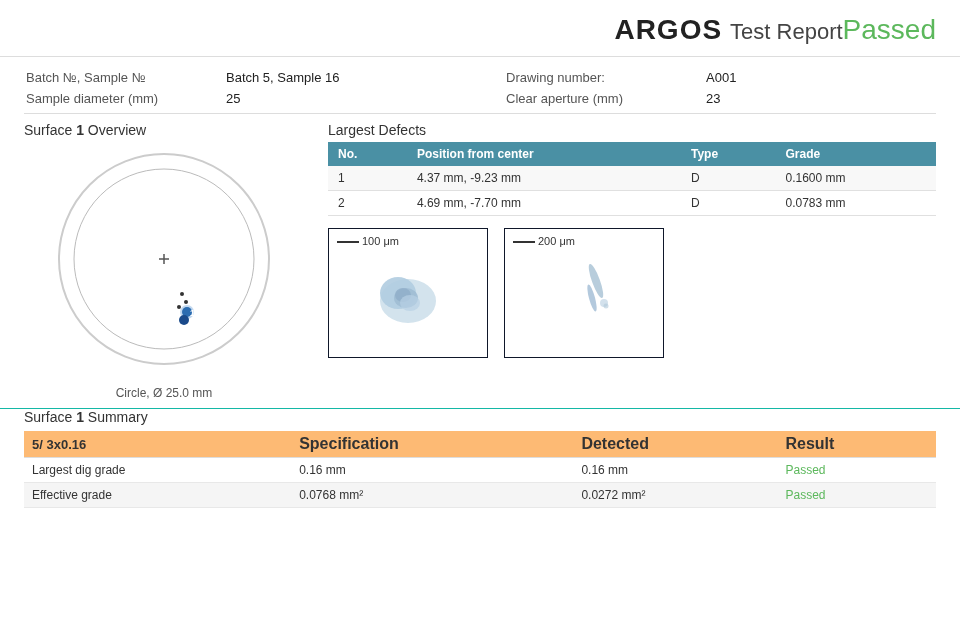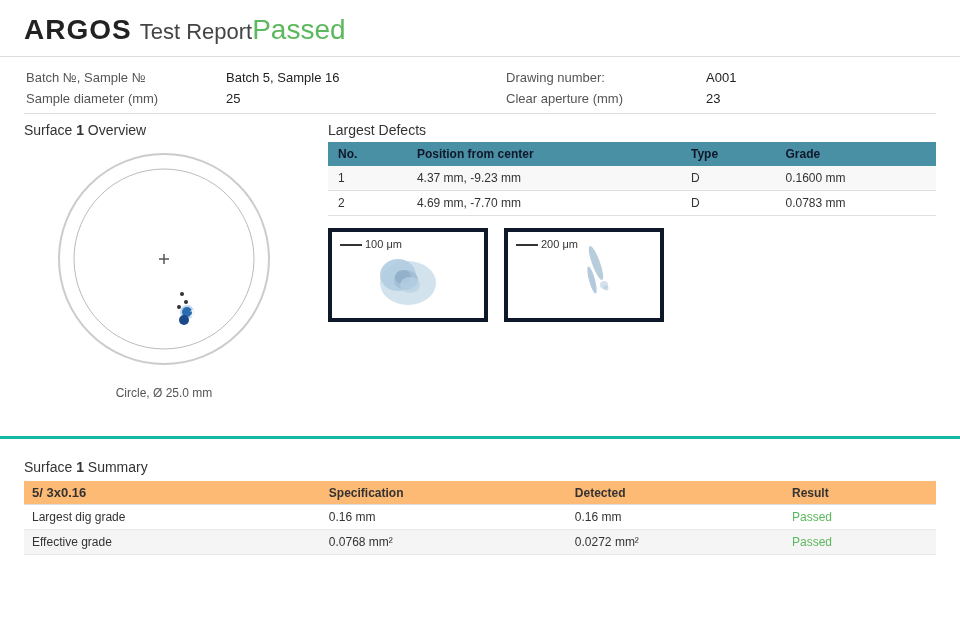--- a/index.html
+++ b/index.html
@@ -9,21 +9,21 @@
       color: #333;
       font-size: 13px;
       width: 960px;
       min-height: 641px;
       padding: 0;
     }
 
     
     .header {
       display: flex;
-      justify-content: flex-start;
+      justify-content: flex-end;
       align-items: center;
       padding: 14px 24px 10px 24px;
       border-bottom: 1px solid #ddd;
     }
     .header-title {
       display: flex;
       align-items: baseline;
       gap: 8px;
     }
     .brand-argos {
@@ -127,21 +127,21 @@
       color: #333;
       margin-bottom: 4px;
     }
     .defects-table {
       width: 100%;
       border-collapse: collapse;
       margin-bottom: 12px;
     }
     .defects-table thead tr {
       background: #4a90a4;
-      color: #0f172a;
+      color: #ffffff;
     }
     .defects-table thead td {
       padding: 5px 10px;
       font-weight: 600;
       font-size: 12px;
     }
     .defects-table tbody tr {
       border-bottom: 1px solid #e0e0e0;
     }
     .defects-table tbody tr:nth-child(odd) {
@@ -152,23 +152,23 @@
       font-size: 12px;
     }
 
     
     .defect-images {
       display: flex;
       gap: 16px;
       margin-top: 4px;
     }
     .defect-img-box {
-      border: 4px solid #0f172a;
+      border: 1px solid #0f172a;
       width: 160px;
-      height: 94px;
+      height: 130px;
       position: relative;
       background: #fff;
       display: flex;
       align-items: center;
       justify-content: center;
       overflow: hidden;
     }
     .defect-img-label {
       position: absolute;
       top: 6px;
@@ -180,43 +180,42 @@
       display: inline-block;
       width: 22px;
       height: 2px;
       background: #333;
       vertical-align: middle;
       margin-right: 3px;
     }
 
     
     .summary-section {
-      padding: 20px 24px 12px 24px;
-      border-top: 3px solid #14b8a6;
-      margin-top: 28px;
+      padding: 0 24px 12px 24px;
+      border-top: 1px solid #14b8a6;
     }
     .summary-title {
       font-size: 14px;
       font-weight: 400;
       margin-bottom: 6px;
     }
     .summary-title strong {
       font-weight: 700;
     }
     .summary-table {
       width: 100%;
       border-collapse: collapse;
     }
     .summary-table thead tr {
       background: #fdba74;
     }
     .summary-table thead td {
       padding: 4px 8px;
       font-weight: 700;
-      font-size: 12px;
+      font-size: 16px;
       border-bottom: 1px solid #ddd;
     }
     .summary-table tbody tr {
       border-bottom: 1px solid #e8e8e8;
     }
     .summary-table tbody tr:nth-child(even) {
       background: #f5f5f5;
     }
     .summary-table tbody td {
       padding: 5px 8px;

